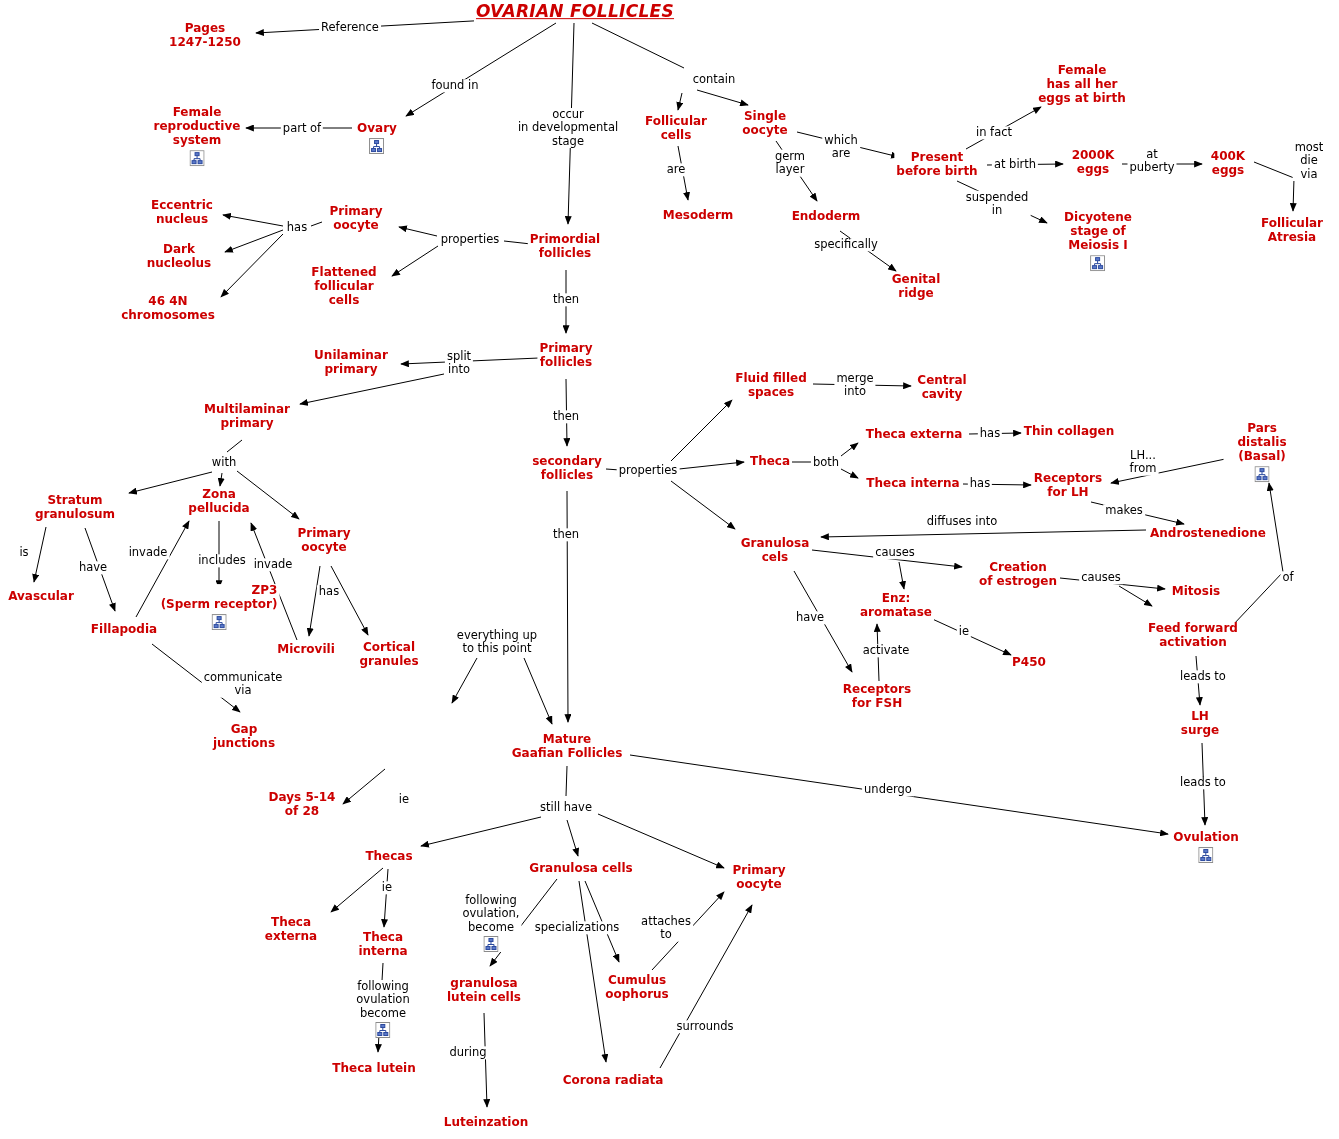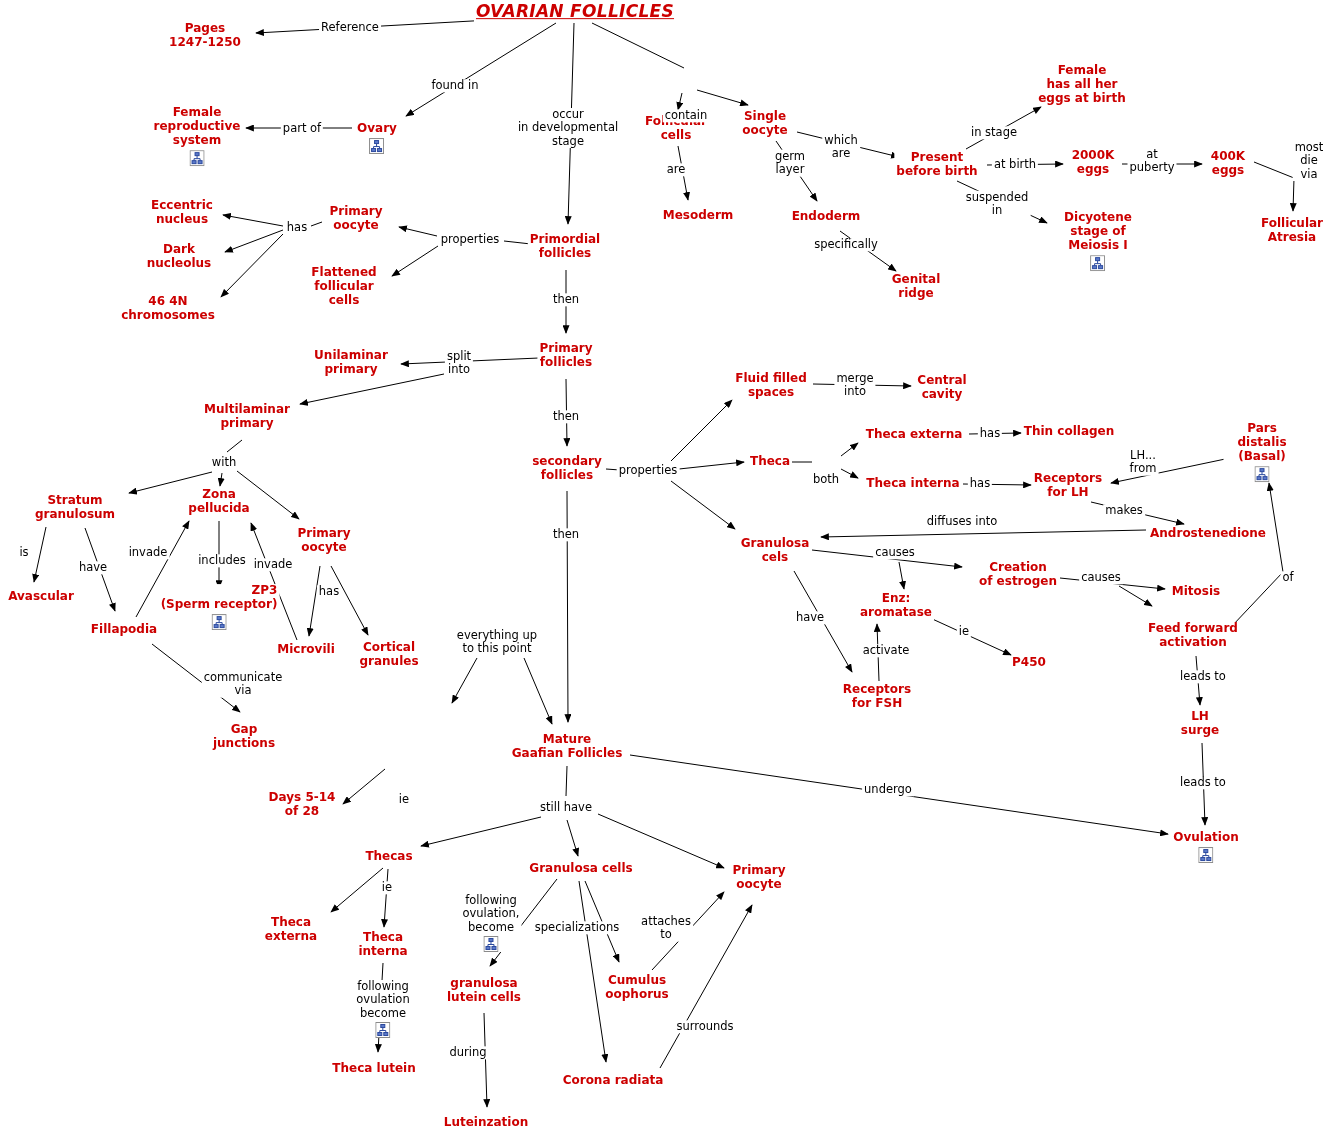--- a/index.html
+++ b/index.html
@@ -260,47 +260,47 @@
     <div class="node concept" style="left: 637px; top: 988px;"><span class="txt">Cumulus
 oophorus</span></div>
     <div class="node concept" style="left: 374px; top: 1069px;"><span class="txt">Theca lutein</span></div>
     <div class="node concept" style="left: 613px; top: 1081px;"><span class="txt">Corona radiata</span></div>
     <div class="node concept" style="left: 486px; top: 1123px;"><span class="txt">Luteinzation</span></div>
     <div class="node label" style="left: 350px; top: 28px;"><span class="txt">Reference</span></div>
     <div class="node label" style="left: 455px; top: 86px;"><span class="txt">found in</span></div>
     <div class="node label" style="left: 568px; top: 128px;"><span class="txt">occur
 in developmental
 stage</span></div>
-    <div class="node label" style="left: 686px; top: 80px; margin-top: 36px;"><span class="txt">contain</span></div>
+    <div class="node label" style="left: 714px; top: 80px;"><span class="txt">contain</span></div>
     <div class="node label" style="left: 302px; top: 129px;"><span class="txt">part of</span></div>
     <div class="node label" style="left: 676px; top: 170px;"><span class="txt">are</span></div>
     <div class="node label" style="left: 841px; top: 147px;"><span class="txt">which
 are</span></div>
     <div class="node label" style="left: 790px; top: 163px;"><span class="txt">germ
 layer</span></div>
-    <div class="node label" style="left: 994px; top: 133px;"><span class="txt">in stage</span></div>
+    <div class="node label" style="left: 994px; top: 133px;"><span class="txt">in fact</span></div>
     <div class="node label" style="left: 1015px; top: 165px;"><span class="txt">at birth</span></div>
     <div class="node label" style="left: 1152px; top: 161px;"><span class="txt">at
 puberty</span></div>
     <div class="node label" style="left: 1297px; top: 161px; margin-left: 12px;"><span class="txt">most
 die via</span></div>
     <div class="node label" style="left: 997px; top: 204px;"><span class="txt">suspended
 in</span></div>
     <div class="node label" style="left: 846px; top: 245px;"><span class="txt">specifically</span></div>
     <div class="node label" style="left: 297px; top: 228px;"><span class="txt">has</span></div>
     <div class="node label" style="left: 470px; top: 240px;"><span class="txt">properties</span></div>
     <div class="node label" style="left: 566px; top: 300px;"><span class="txt">then</span></div>
     <div class="node label" style="left: 459px; top: 363px;"><span class="txt">split
 into</span></div>
     <div class="node label" style="left: 566px; top: 417px;"><span class="txt">then</span></div>
     <div class="node label" style="left: 224px; top: 463px;"><span class="txt">with</span></div>
     <div class="node label" style="left: 648px; top: 471px;"><span class="txt">properties</span></div>
     <div class="node label" style="left: 855px; top: 385px;"><span class="txt">merge
 into</span></div>
-    <div class="node label" style="left: 826px; top: 480px;"><span class="txt">both</span></div>
+    <div class="node label" style="left: 826px; top: 463px;"><span class="txt">both</span></div>
     <div class="node label" style="left: 990px; top: 434px;"><span class="txt">has</span></div>
     <div class="node label" style="left: 980px; top: 484px;"><span class="txt">has</span></div>
     <div class="node label" style="left: 1143px; top: 462px;"><span class="txt">LH...
 from</span></div>
     <div class="node label" style="left: 1124px; top: 511px;"><span class="txt">makes</span></div>
     <div class="node label" style="left: 962px; top: 522px;"><span class="txt">diffuses into</span></div>
     <div class="node label" style="left: 895px; top: 553px;"><span class="txt">causes</span></div>
     <div class="node label" style="left: 1101px; top: 578px;"><span class="txt">causes</span></div>
     <div class="node label" style="left: 964px; top: 632px;"><span class="txt">ie</span></div>
     <div class="node label" style="left: 886px; top: 651px;"><span class="txt">activate</span></div>

